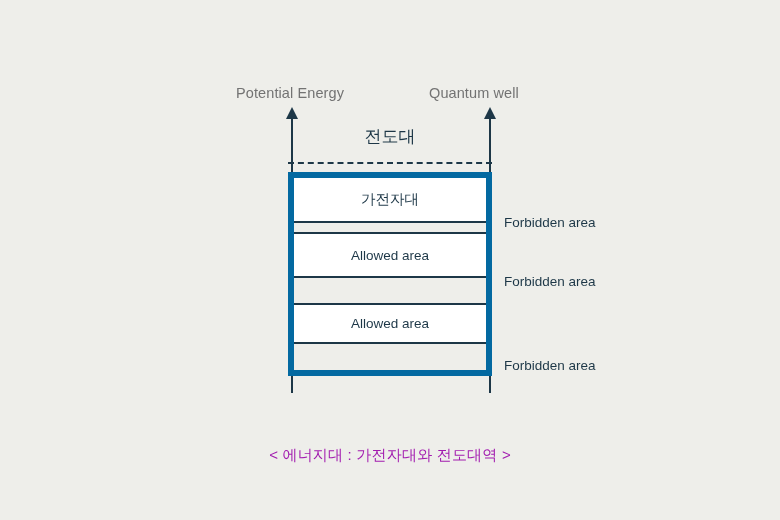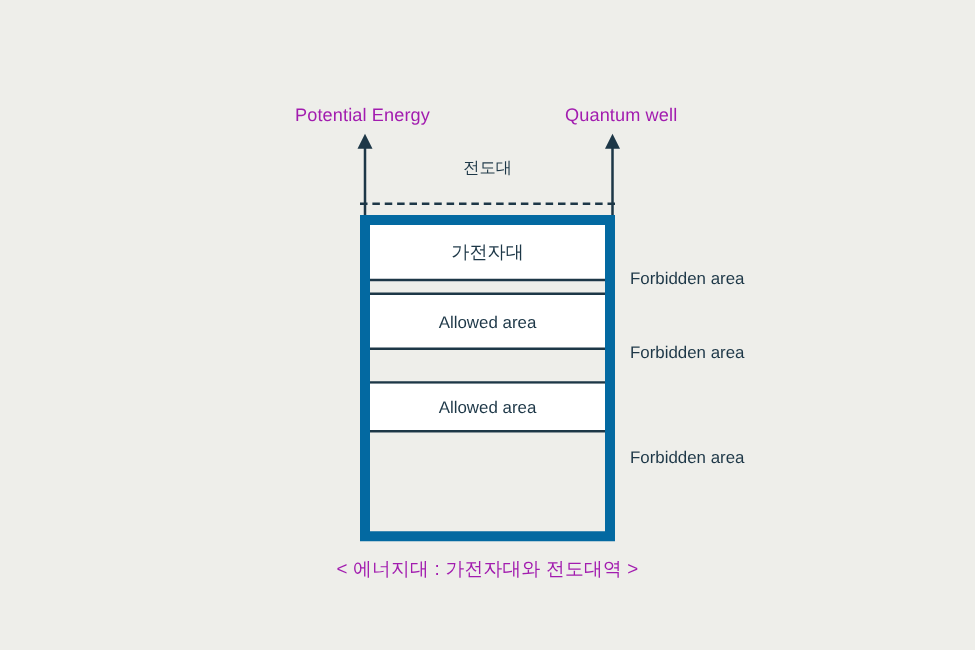--- a/index.html
+++ b/index.html
@@ -19,30 +19,30 @@
     left: 0;
     top: 0;
     width: 780px;
     height: 520px;
   }
   .abs { position: absolute; }
 
   
   .axis-title {
     font-size: 14.5px;
-    color: #a21caf;
+    color: #737373;
     white-space: nowrap;
     letter-spacing: 0.1px;
   }
   #potential-energy-label {
     left: 236px;
     top: 85px;
   }
   #quantum-well-label {
-    left: 452px;
+    left: 429px;
     top: 85px;
   }
 
   
   .axis-line {
     width: 2px;
     background: #1d3747;
   }
   #left-axis-line  { left: 291px; top: 118px; height: 275px; }
   #right-axis-line { left: 489px; top: 118px; height: 275px; }
@@ -56,41 +56,41 @@
   }
   #left-axis-arrow  { left: 286px; top: 107px; }
   #right-axis-arrow { left: 484px; top: 107px; }
 
   
   #conduction-band-label {
     left: 288px;
     top: 125px;
     width: 204px;
     text-align: center;
-    font-size: 13px;
+    font-size: 17px;
     color: #1d3747;
   }
 
   
   #band-edge-dashed {
     left: 288px;
     top: 162px;
     width: 204px;
     height: 0;
     border-top: 2.5px dashed #1d3747;
   }
 
   
   #band-stack {
     left: 288px;
     top: 172px;
     width: 204px;
-    height: 261px;
+    height: 204px;
     box-sizing: border-box;
-    border: 8px solid #0369a1;
+    border: 6px solid #0369a1;
     display: flex;
     flex-direction: column;
   }
   .band {
     box-sizing: border-box;
     display: flex;
     align-items: center;
     justify-content: center;
     font-size: 13.5px;
     color: #1d3747;

